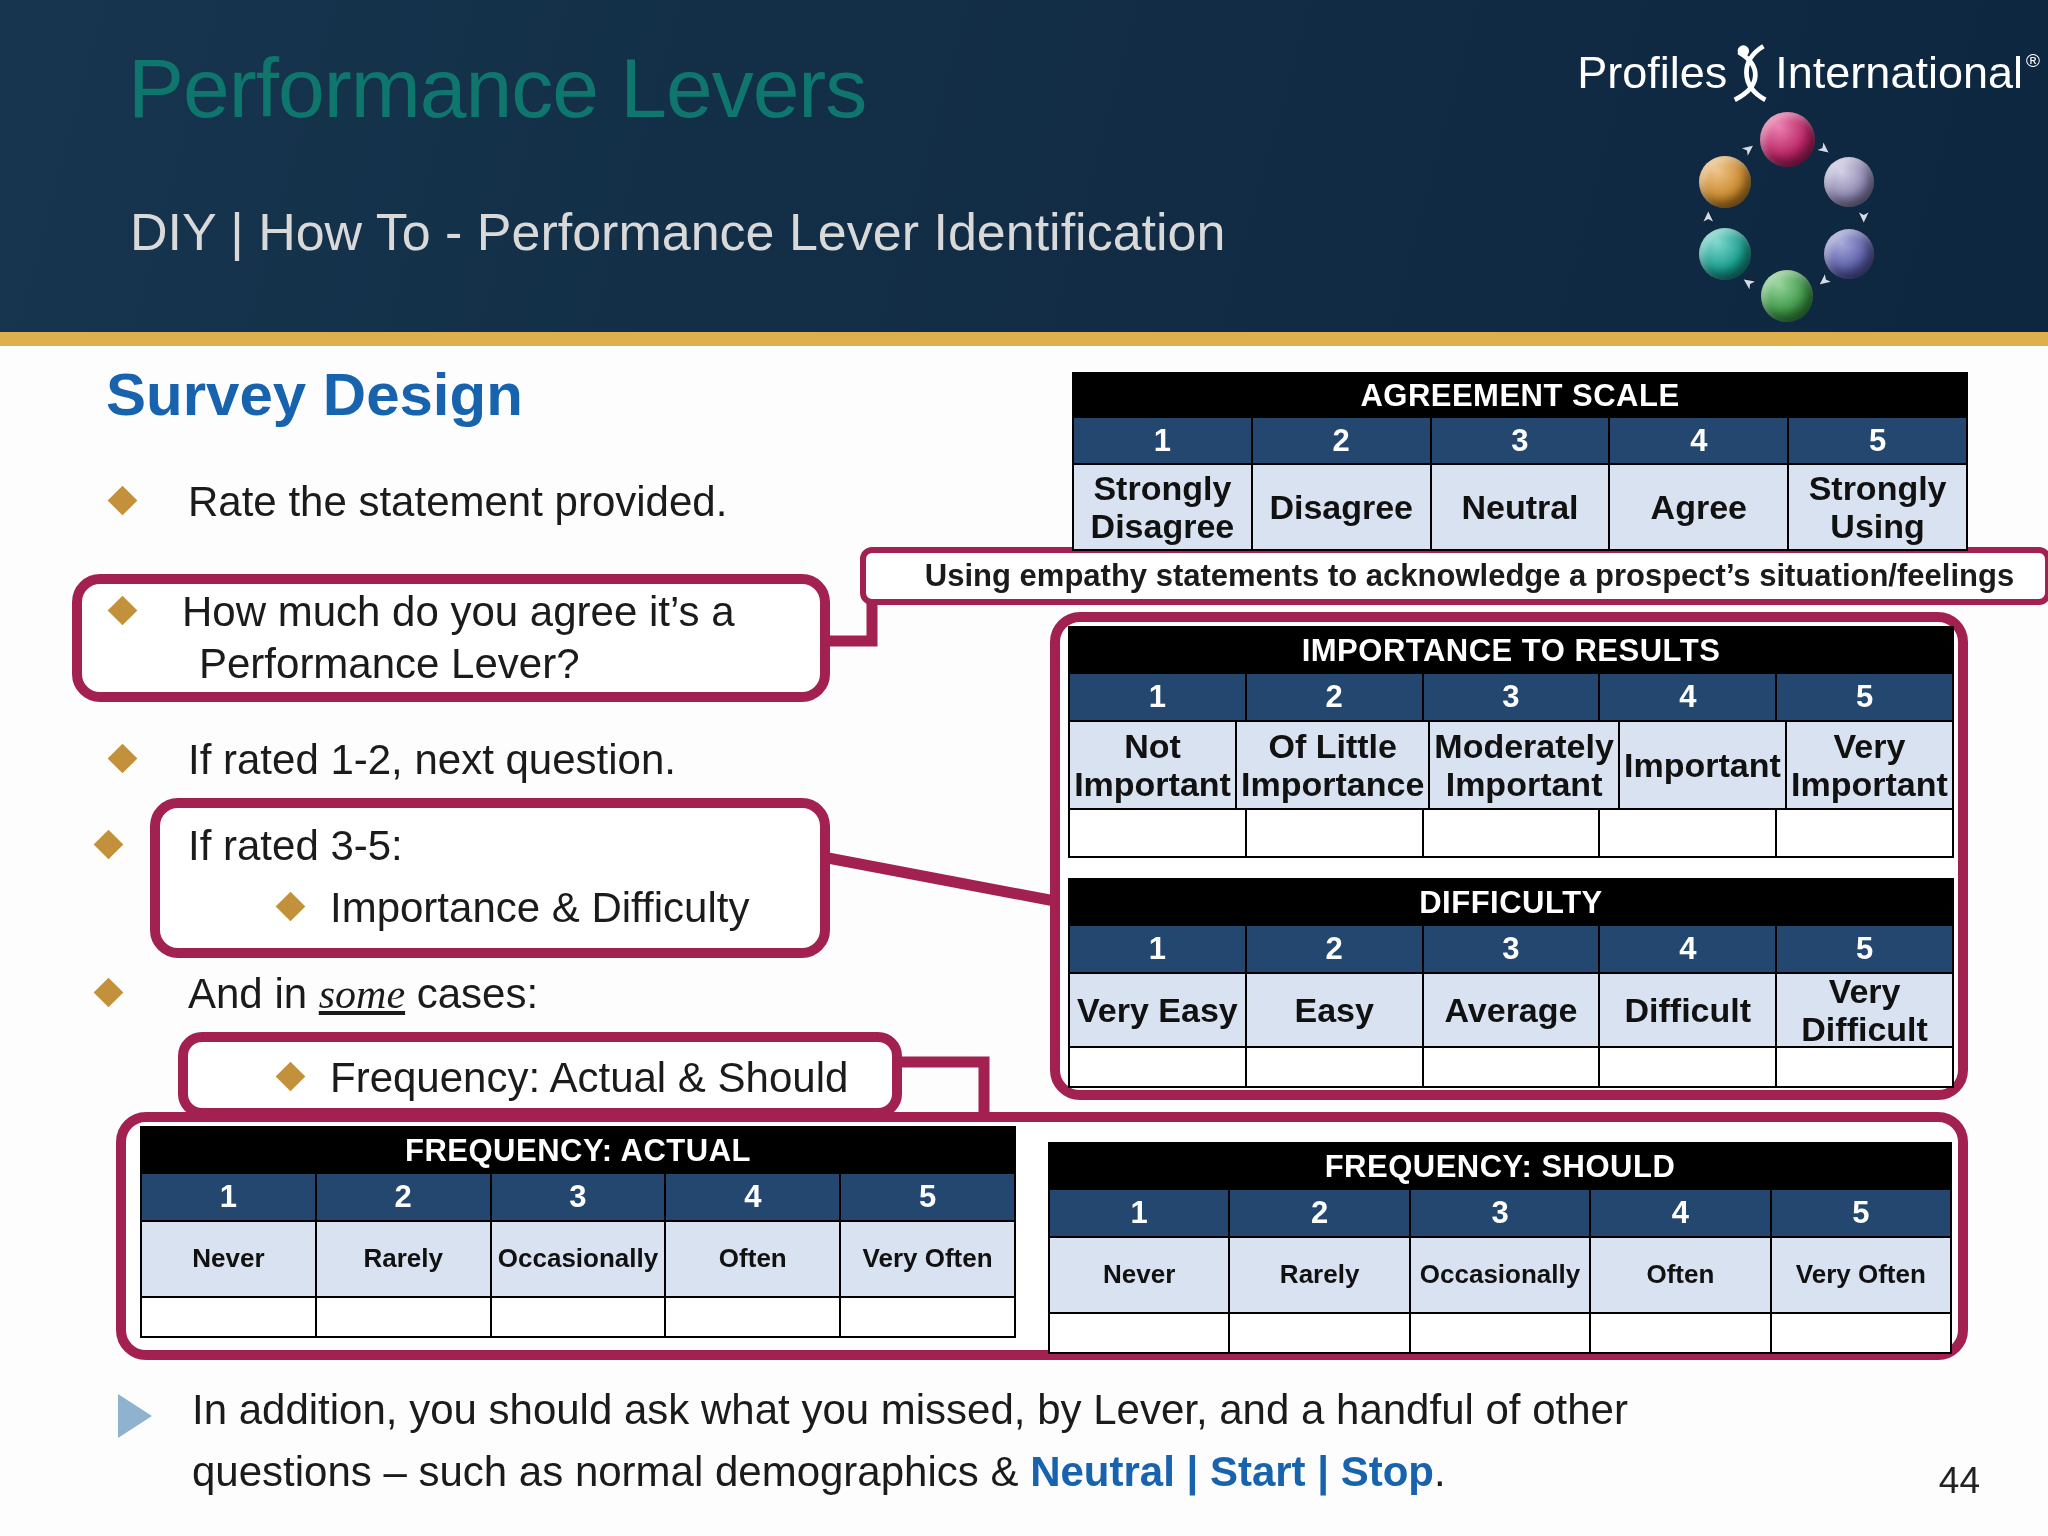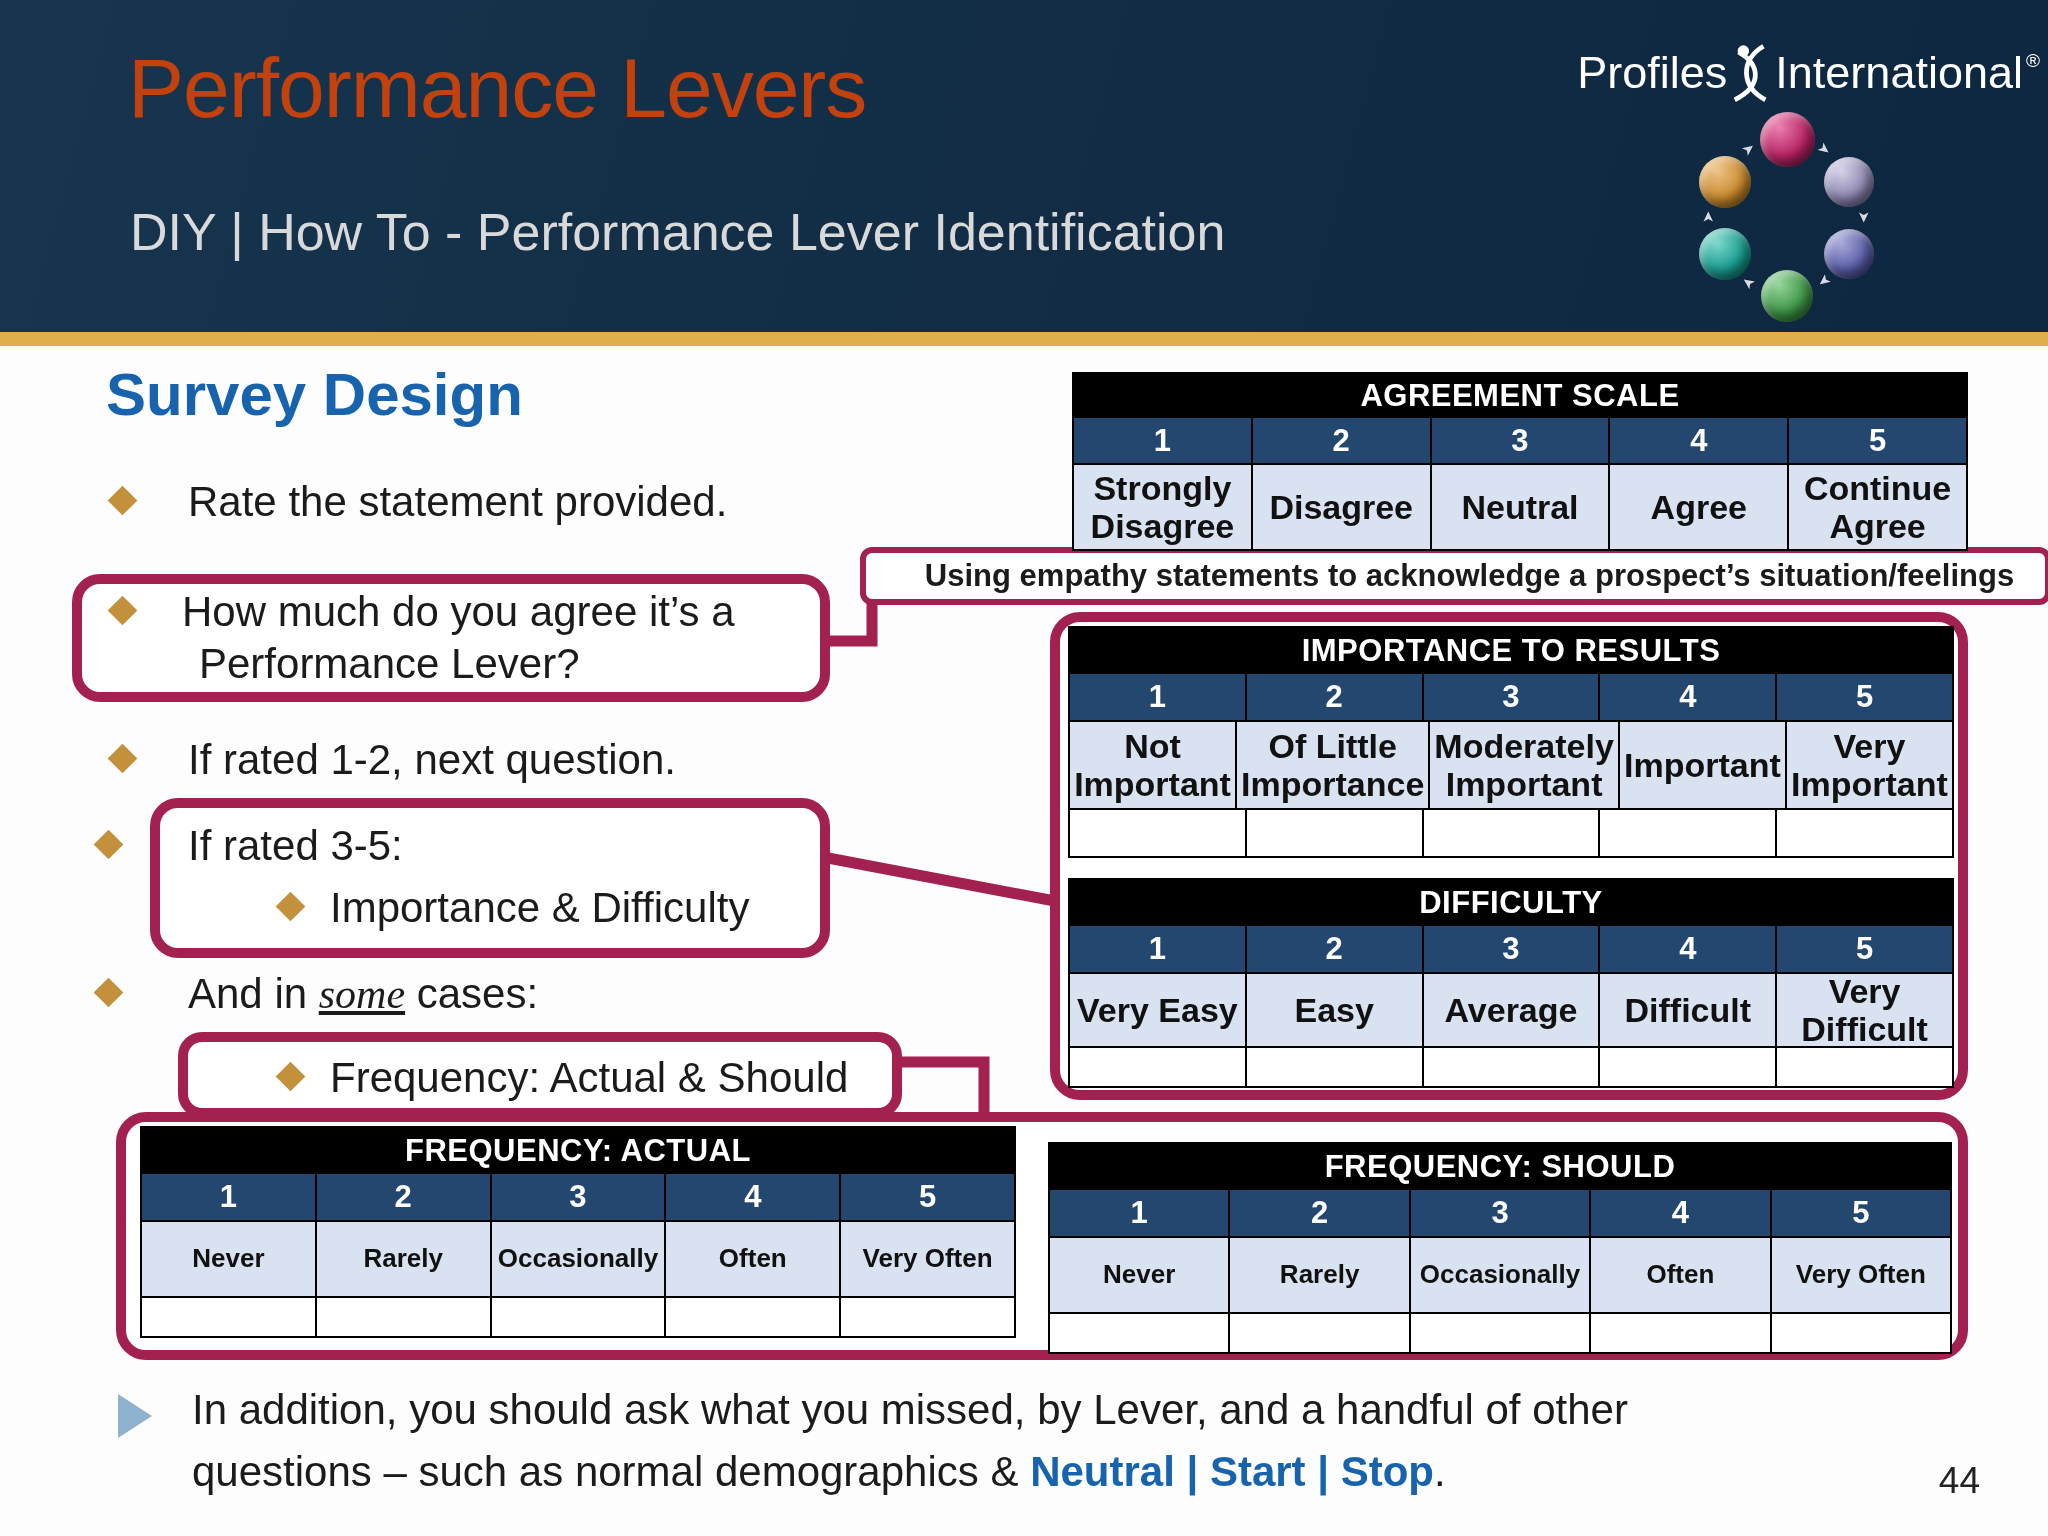--- a/index.html
+++ b/index.html
@@ -4,21 +4,21 @@
 <style>
   html,body{margin:0;padding:0;background:#777;}
   .slide{
     position:relative;width:2048px;height:1536px;overflow:hidden;background:#fdfdfd;
     font-family:"Liberation Sans",sans-serif;color:#1b1b1b;
   }
   
   .masthead{position:absolute;left:0;top:0;width:2048px;height:332px;
     background:linear-gradient(105deg,#17354f 0%,#112c44 55%,#0d2740 100%);}
   .gold-bar{position:absolute;left:0;top:332px;width:2048px;height:14px;background:#dfaf4c;}
-  .title{position:absolute;left:128px;top:40px;font-size:84px;letter-spacing:-1px;color:#c2410c;font-weight:400;}
+  .title{position:absolute;left:128px;top:40px;font-size:84px;letter-spacing:-1px;color:#0f766e;font-weight:400;}
   .subtitle{position:absolute;left:130px;top:202px;font-size:52px;color:#d9d9d9;font-weight:400;}
   .brand{position:absolute;left:1570px;top:44px;width:470px;display:flex;align-items:center;justify-content:flex-end;color:#fff;font-size:45px;font-weight:400;}
   .brand sup{font-size:19px;margin-left:3px;transform:translateY(-12px);}
   .brand svg{margin:0 2px;}
   .sphere{position:absolute;border-radius:50%;
     box-shadow:inset -5px -7px 10px rgba(0,0,0,.4), inset 4px 5px 7px rgba(255,255,255,.45);}
   .sp-magenta{background:radial-gradient(circle at 35% 28%,#ec7fb0 0%,#b52362 55%,#741141 100%);}
   .sp-purple {background:radial-gradient(circle at 35% 28%,#d5d1e6 0%,#8d87b0 55%,#565178 100%);}
   .sp-indigo {background:radial-gradient(circle at 35% 28%,#a7aada 0%,#5b5ea6 55%,#32356e 100%);}
   .sp-green  {background:radial-gradient(circle at 35% 28%,#95d59a 0%,#3f9648 55%,#1f6226 100%);}
@@ -136,21 +136,21 @@
       <div>2</div>
       <div>3</div>
       <div>4</div>
       <div>5</div>
     </div>
     <div class="trow labels fs27" style="height:84px;">
       <div>Strongly Disagree</div>
       <div>Disagree</div>
       <div>Neutral</div>
       <div>Agree</div>
-      <div>Continue Agree</div>
+      <div>Strongly Using</div>
     </div>
   </div>
 
   <div class="tbl" style="left:1068px;top:626px;width:882px;">
     <div class="tbl-title" style="height:46px;">IMPORTANCE TO RESULTS</div>
     <div class="trow nums" style="height:46px;">
       <div>1</div>
       <div>2</div>
       <div>3</div>
       <div>4</div>

